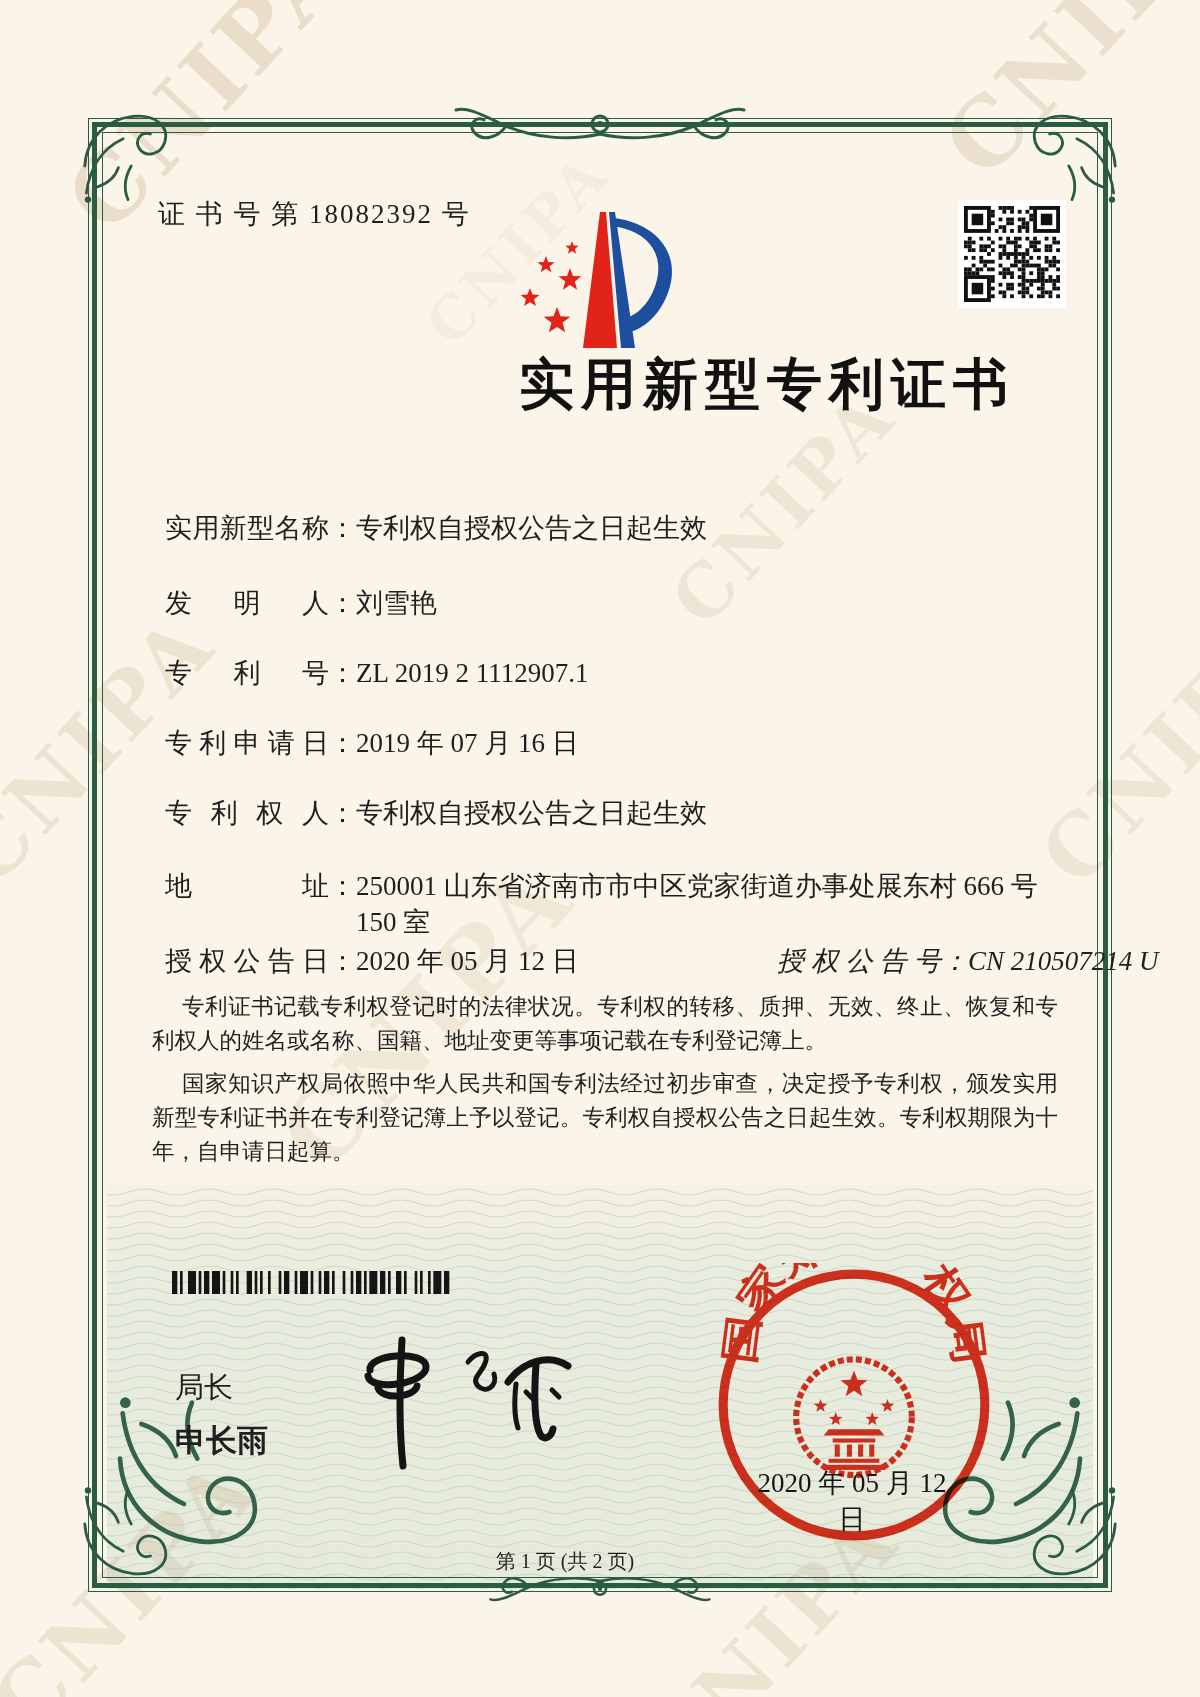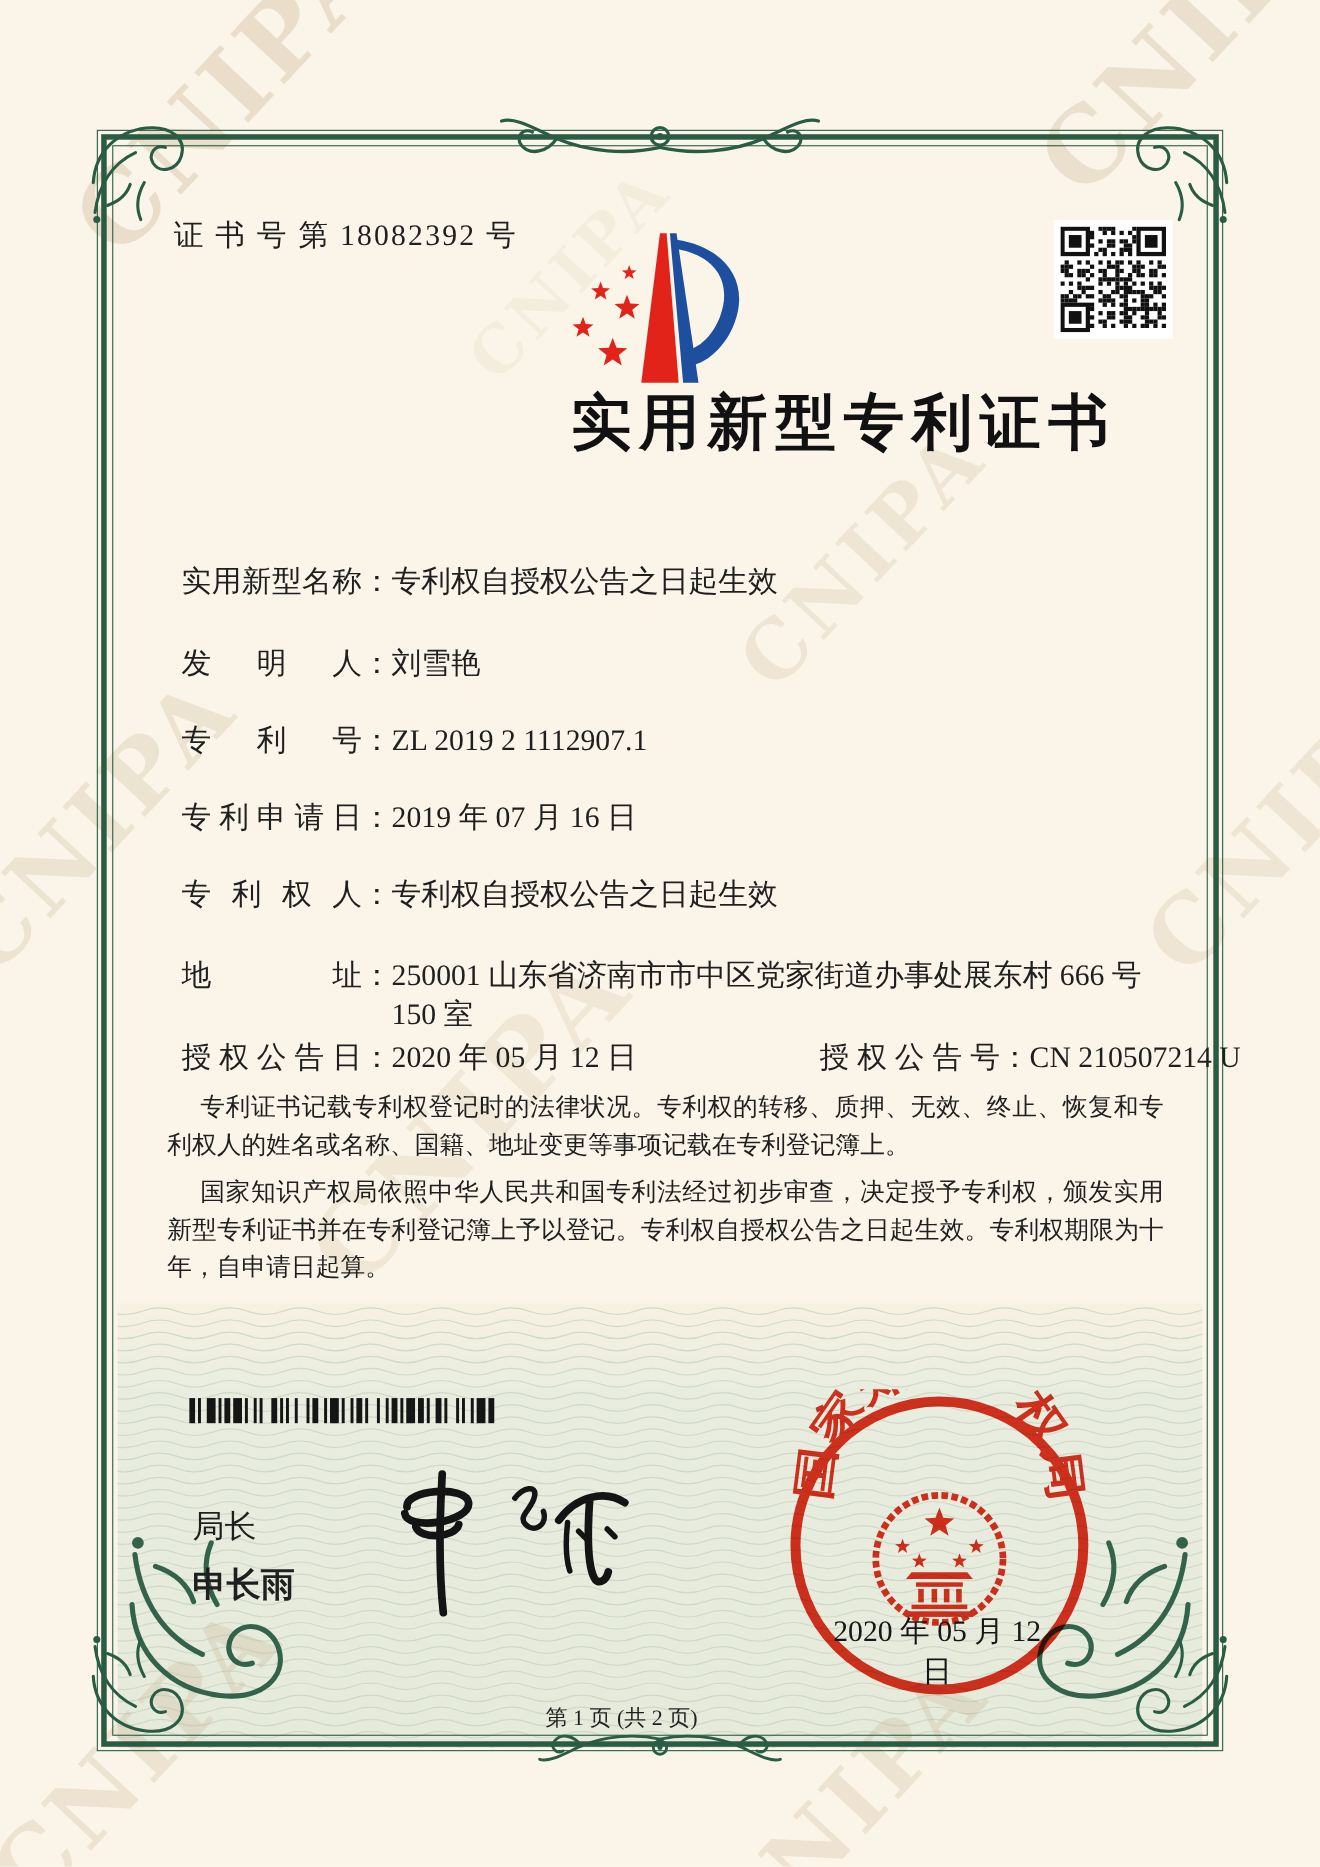--- a/index.html
+++ b/index.html
@@ -53,21 +53,21 @@
 
   
   .fields{position:absolute;left:165px;top:508px;width:915px;z-index:5;}
   .row{position:absolute;left:0;font-size:27px;line-height:36px;white-space:nowrap;}
   .r0{top:2px;}.r1{top:77px;}.r2{top:147px;}.r3{top:217px;}.r4{top:287px;}.r5{top:360px;}
   .r-grant{top:435px;}
   .lbl{display:inline-block;width:164px;text-align:justify;text-align-last:justify;
        vertical-align:top;}
   .colon,.val{display:inline-block;vertical-align:top;}
   .val2{display:block;margin-left:191px;}
-  .grant-right{position:absolute;left:580px;top:0;}
+  .grant-right{position:absolute;left:612px;top:0;font-style:italic;}
 
   
   .bodytext{position:absolute;left:152px;top:990px;width:906px;z-index:5;
             font-size:22.5px;line-height:34px;text-align:justify;}
   .bodytext p{margin:0;text-indent:30px;}
   .bodytext p + p{margin-top:9px;}
 
   
   .barcode{position:absolute;left:172px;top:1271px;width:280px;height:23px;z-index:5;}
   .barcode svg{width:100%;height:100%;display:block;}

